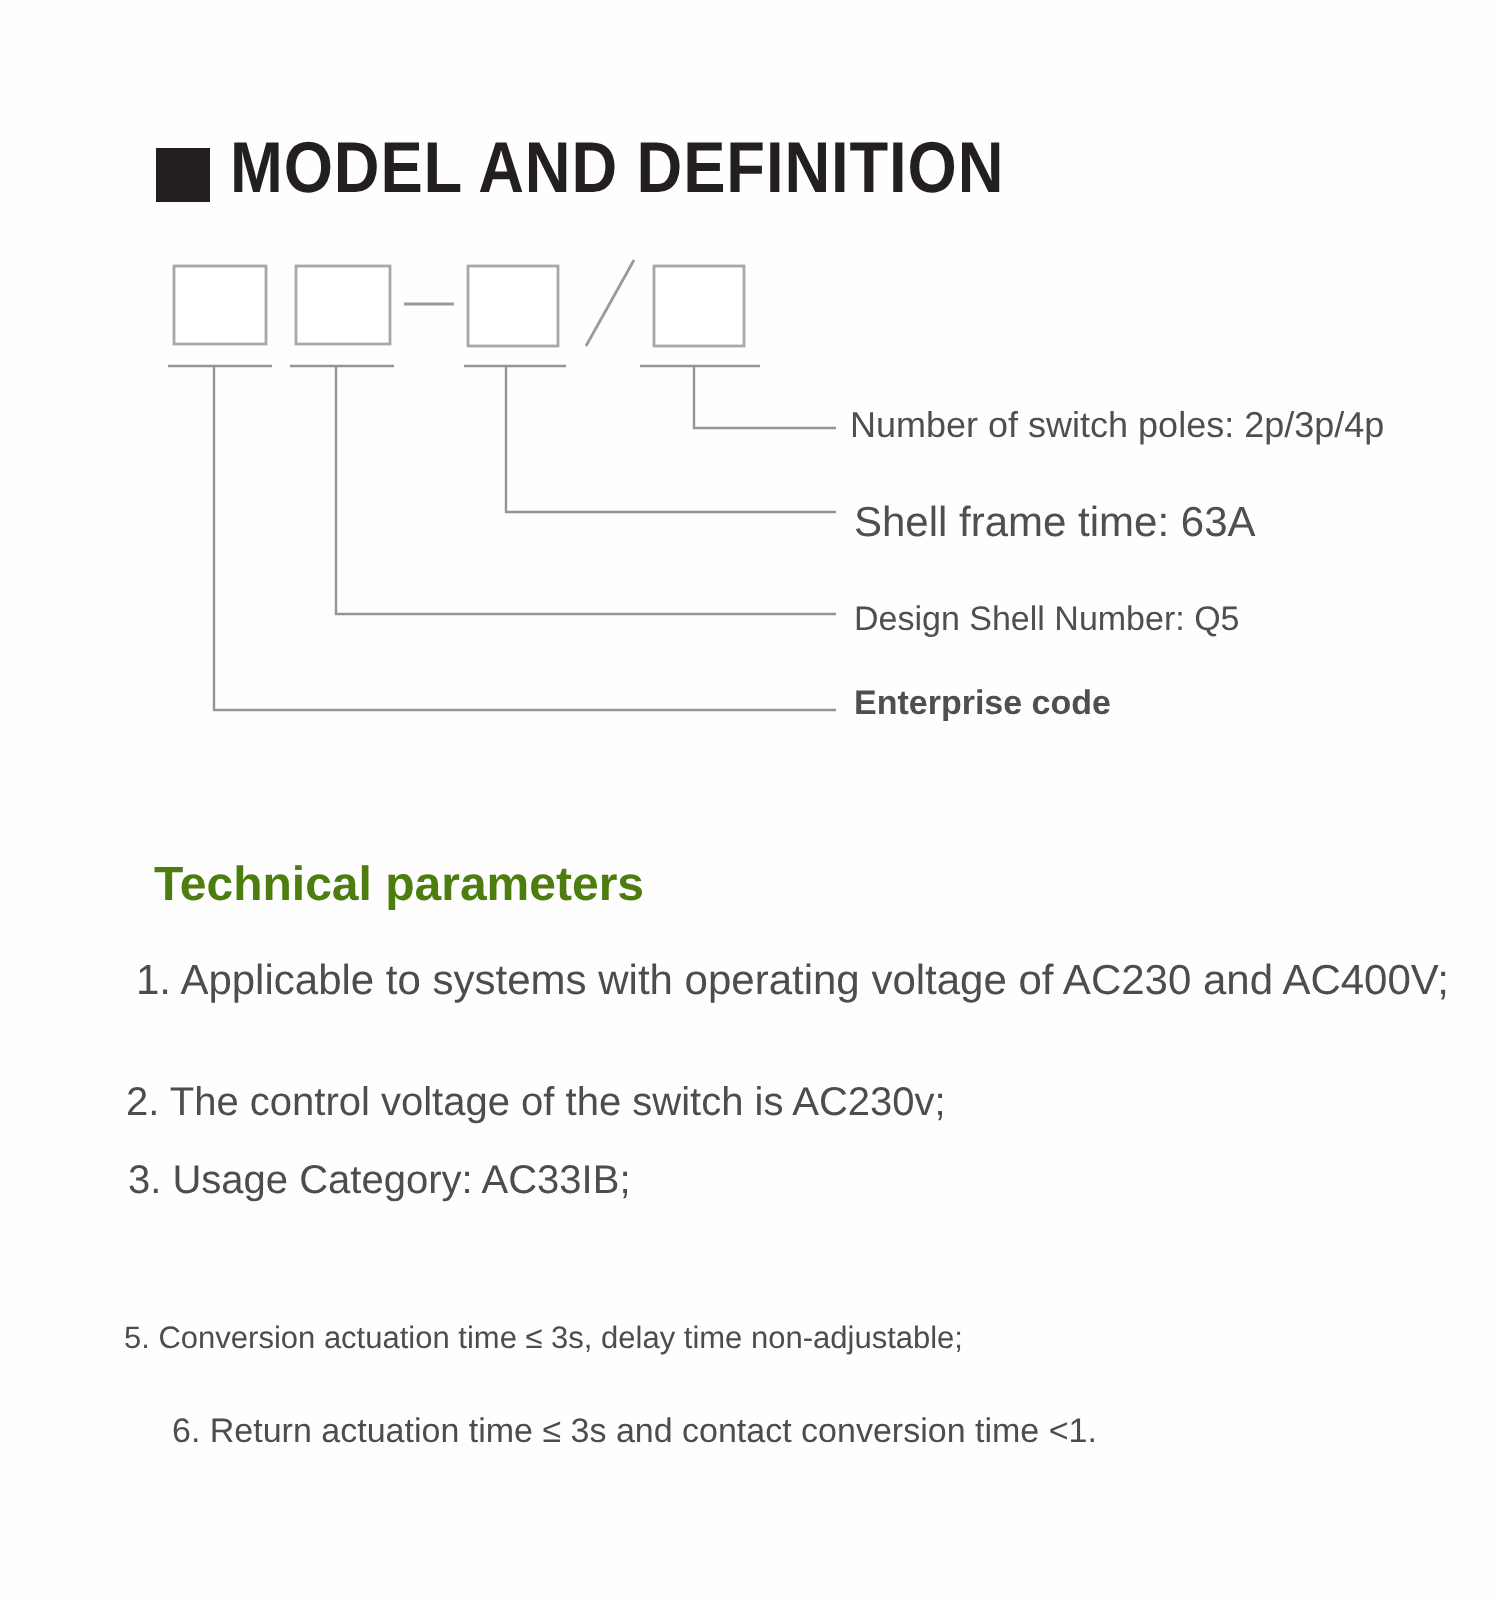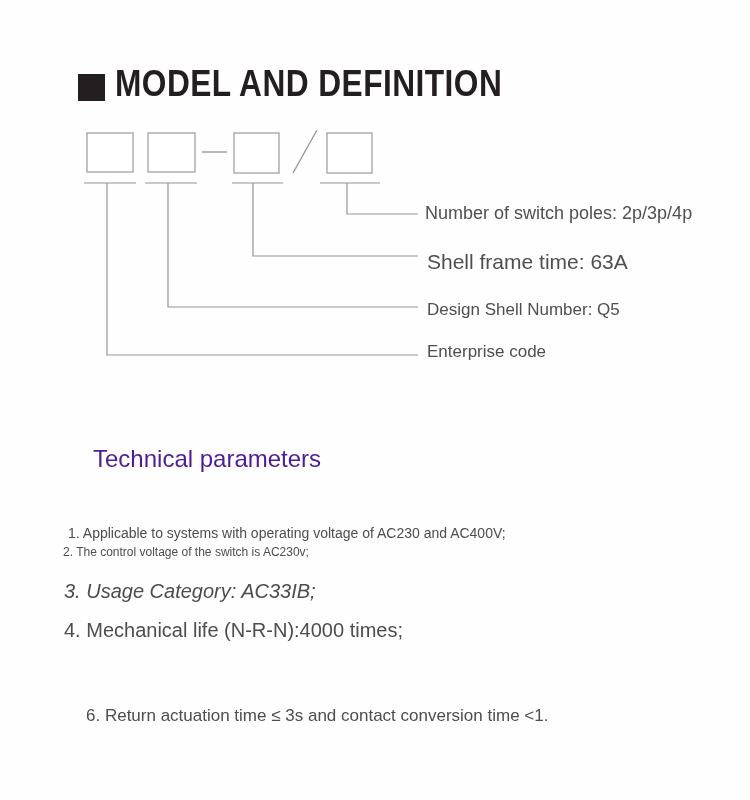--- a/index.html
+++ b/index.html
@@ -38,40 +38,40 @@
   }
   .dlabel {
     position: absolute;
     transform: translateY(-50%);
     color: #4f4f4f;
     white-space: nowrap;
   }
   .dlabel-1 { left: 425px; top: 213px; font-size: 18px; }
   .dlabel-2 { left: 427px; top: 262px; font-size: 21px; }
   .dlabel-3 { left: 427px; top: 310px; font-size: 17px; }
-  .dlabel-4 { left: 427px; top: 352px; font-size: 17px; }
+  .dlabel-4 { left: 427px; top: 352px; font-size: 17px; font-weight: bold; }
   
   .tech-heading {
     position: absolute;
     left: 77px; top: 429px;
-    margin: 16px;
+    margin: 0;
     font-size: 24px;
-    font-weight: 400;
-    color: #4c1d95;
+    font-weight: 700;
+    color: #4d7c0f;
     white-space: nowrap;
   }
   .titem {
     position: absolute;
     transform: translateY(-50%);
     color: #4d4d4d;
     white-space: nowrap;
   }
-  .titem-1 { left: 68px; top: 533px; font-size: 14px; }
-  .titem-2 { left: 63px; top: 552px; font-size: 12px; }
-  .titem-3 { left: 64px; top: 591px; font-size: 20px; font-style: italic; }
+  .titem-1 { left: 68px; top: 491px; font-size: 21px; }
+  .titem-2 { left: 63px; top: 552px; font-size: 20px; }
+  .titem-3 { left: 64px; top: 591px; font-size: 20px; }
   .titem-4 { left: 64px; top: 630px; font-size: 20px; }
   .titem-5 { left: 62px; top: 670px; font-size: 15.5px; }
   .titem-6 { left: 72px; top: 716px; font-size: 17px; margin-left: 14px; }
 </style>
 </head>
 <body>
 
 <div class="page">
 
   <svg class="diagram-svg" viewBox="0 0 750 390" xmlns="http://www.w3.org/2000/svg">
@@ -101,16 +101,16 @@
 
   <div class="dlabel dlabel-1">Number of switch poles: 2p/3p/4p</div>
   <div class="dlabel dlabel-2">Shell frame time: 63A</div>
   <div class="dlabel dlabel-3">Design Shell Number: Q5</div>
   <div class="dlabel dlabel-4">Enterprise code</div>
 
   <h2 class="tech-heading">Technical parameters</h2>
   <div class="titem titem-1">1. Applicable to systems with operating voltage of AC230 and AC400V;</div>
   <div class="titem titem-2">2. The control voltage of the switch is AC230v;</div>
   <div class="titem titem-3">3. Usage Category: AC33IB;</div>
-  <div class="titem titem-4">4. Mechanical life (N-R-N):4000 times;</div>
+  <div class="titem titem-5">5. Conversion actuation time ≤ 3s, delay time non-adjustable;</div>
   <div class="titem titem-6">6. Return actuation time ≤ 3s and contact conversion time &lt;1.</div>
 
 </div>
 
 </body></html>

